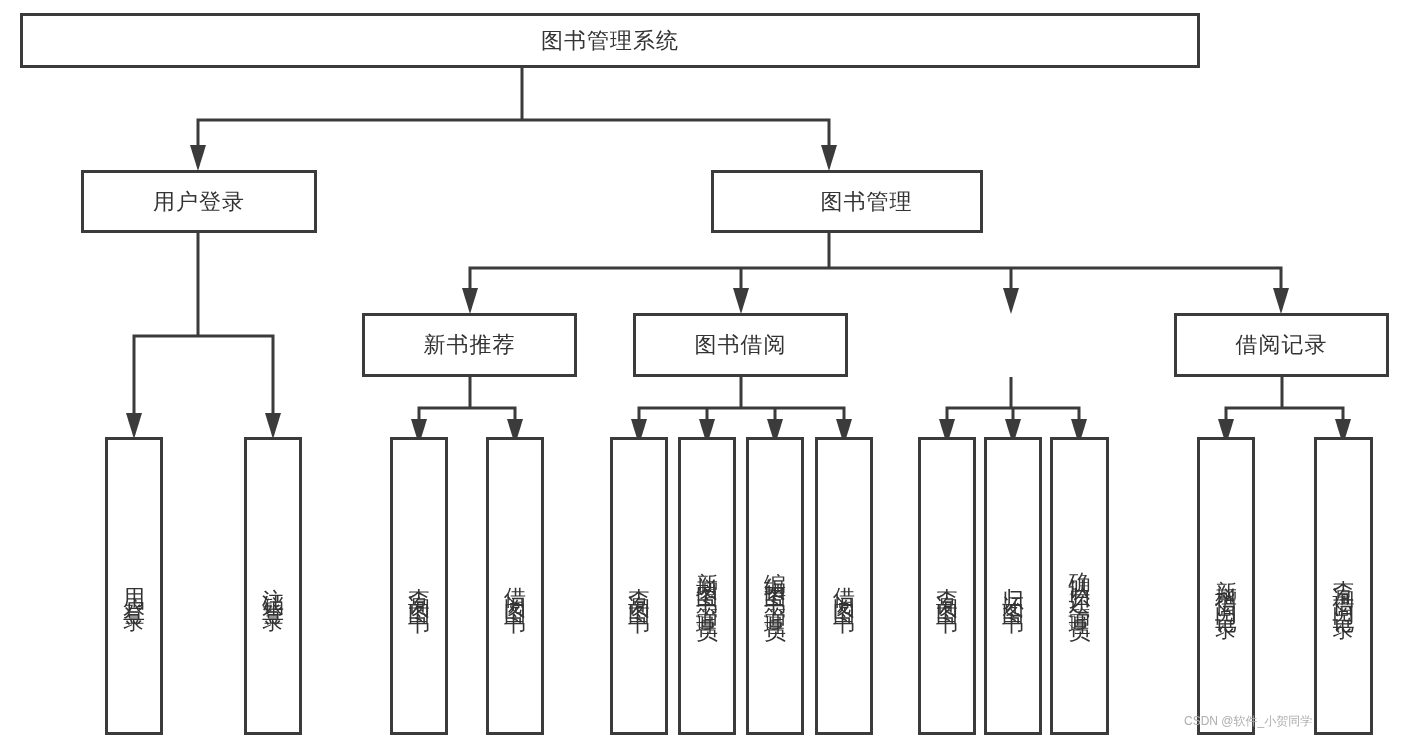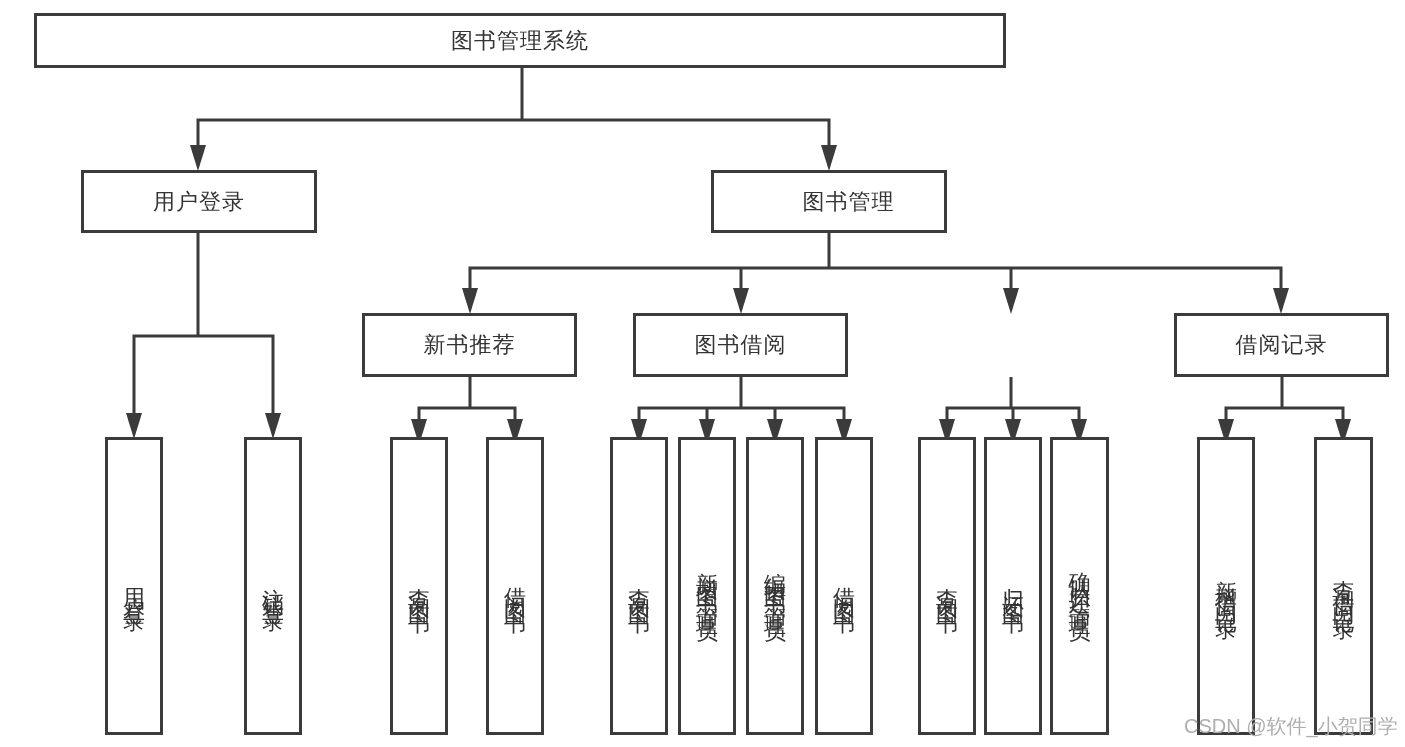--- a/index.html
+++ b/index.html
@@ -49,21 +49,21 @@
     text-orientation: mixed;
     font-size: 22px;
     letter-spacing: 8px;
     color: #333333;
     white-space: nowrap;
   }
   .watermark {
     position: absolute;
     left: 1184px;
     top: 713px;
-    font-size: 20px;
+    font-size: 12px;
     color: #aeaeae;
     z-index: 5;
     white-space: nowrap;
   }
 </style>
 </head>
 <body>
 
 <div class="canvas">
 
@@ -107,28 +107,28 @@
 
       <polygon points="939,419 955,419 947,445"></polygon>
       <polygon points="1005,419 1021,419 1013,445"></polygon>
       <polygon points="1071,419 1087,419 1079,445"></polygon>
 
       <polygon points="1218,419 1234,419 1226,445"></polygon>
       <polygon points="1335,419 1351,419 1343,445"></polygon>
     </g>
   </svg>
 
-  <div class="hbox" style="left:34px; top:13px; width:972px; height:55px;">
+  <div class="hbox" style="left:20px; top:13px; width:1180px; height:55px;">
     <span>图书管理系统</span>
   </div>
 
   <div class="hbox" style="left:81px; top:170px; width:236px; height:63px;">
     <span>用户登录</span>
   </div>
-  <div class="hbox" style="left:711px; top:170px; width:236px; height:63px;padding-left:39px;">
+  <div class="hbox" style="left:711px; top:170px; width:272px; height:63px;padding-left:39px;">
     <span>图书管理</span>
   </div>
 
   <div class="hbox" style="left:633px; top:313px; width:215px; height:64px;">
     <span>图书借阅</span>
   </div>
   <div class="hbox" style="left:362px; top:313px; width:215px; height:64px;">
     <span>新书推荐</span>
   </div>
   <div class="hbox" style="left:1174px; top:313px; width:215px; height:64px;">

